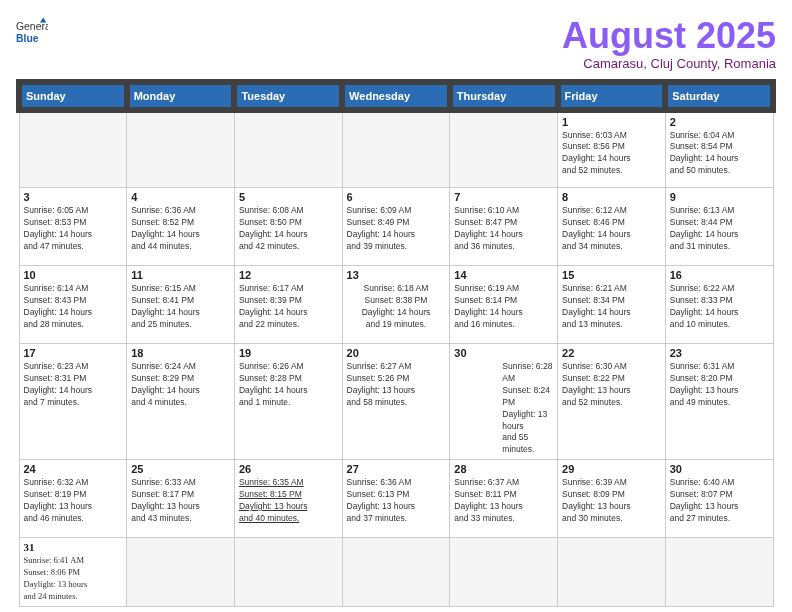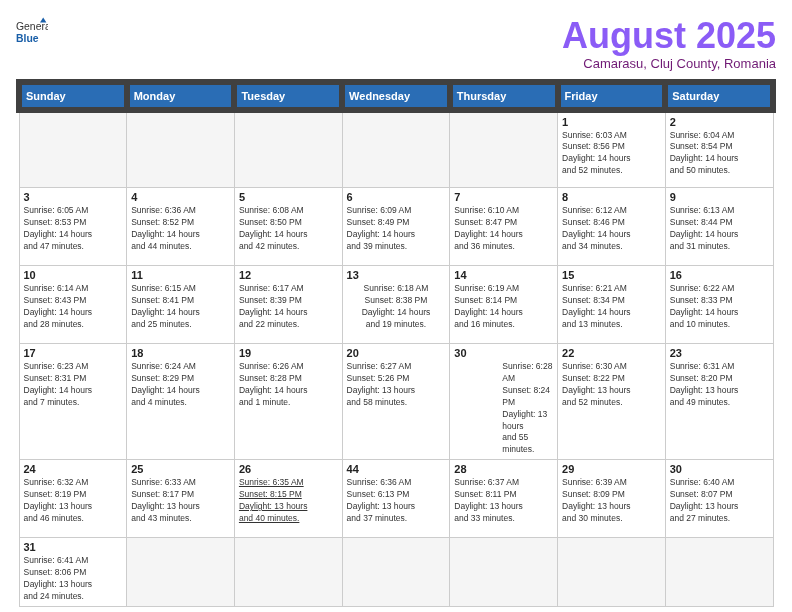--- a/index.html
+++ b/index.html
@@ -69,20 +69,21 @@
       font-size: 9px;
       color: #333;
       background: #fff;
       height: 78px;
     }
     .calendar td.empty {
       background: #f5f5f5;
     }
     .calendar td.last-row {
       height: 60px;
+      font-family: Liberation Serif, serif;
     }
     .day-num {
       font-size: 11px;
       font-weight: bold;
       color: #222;
       display: block;
       margin-bottom: 2px;
     }
     .day-info {
       font-size: 8.5px;
@@ -311,21 +312,21 @@
 and 43 minutes.</div>
           </td>
           <td>
             <span class="day-num">26</span>
             <div class="day-info" style="white-space: pre-line; text-decoration: underline;">Sunrise: 6:35 AM
 Sunset: 8:15 PM
 Daylight: 13 hours
 and 40 minutes.</div>
           </td>
           <td>
-            <span class="day-num">44</span>
+            <span class="day-num">27</span>
             <div class="day-info" style="white-space: pre-line;">Sunrise: 6:36 AM
 Sunset: 6:13 PM
 Daylight: 13 hours
 and 37 minutes.</div>
           </td>
           <td>
             <span class="day-num">28</span>
             <div class="day-info" style="white-space: pre-line;">Sunrise: 6:37 AM
 Sunset: 8:11 PM
 Daylight: 13 hours

